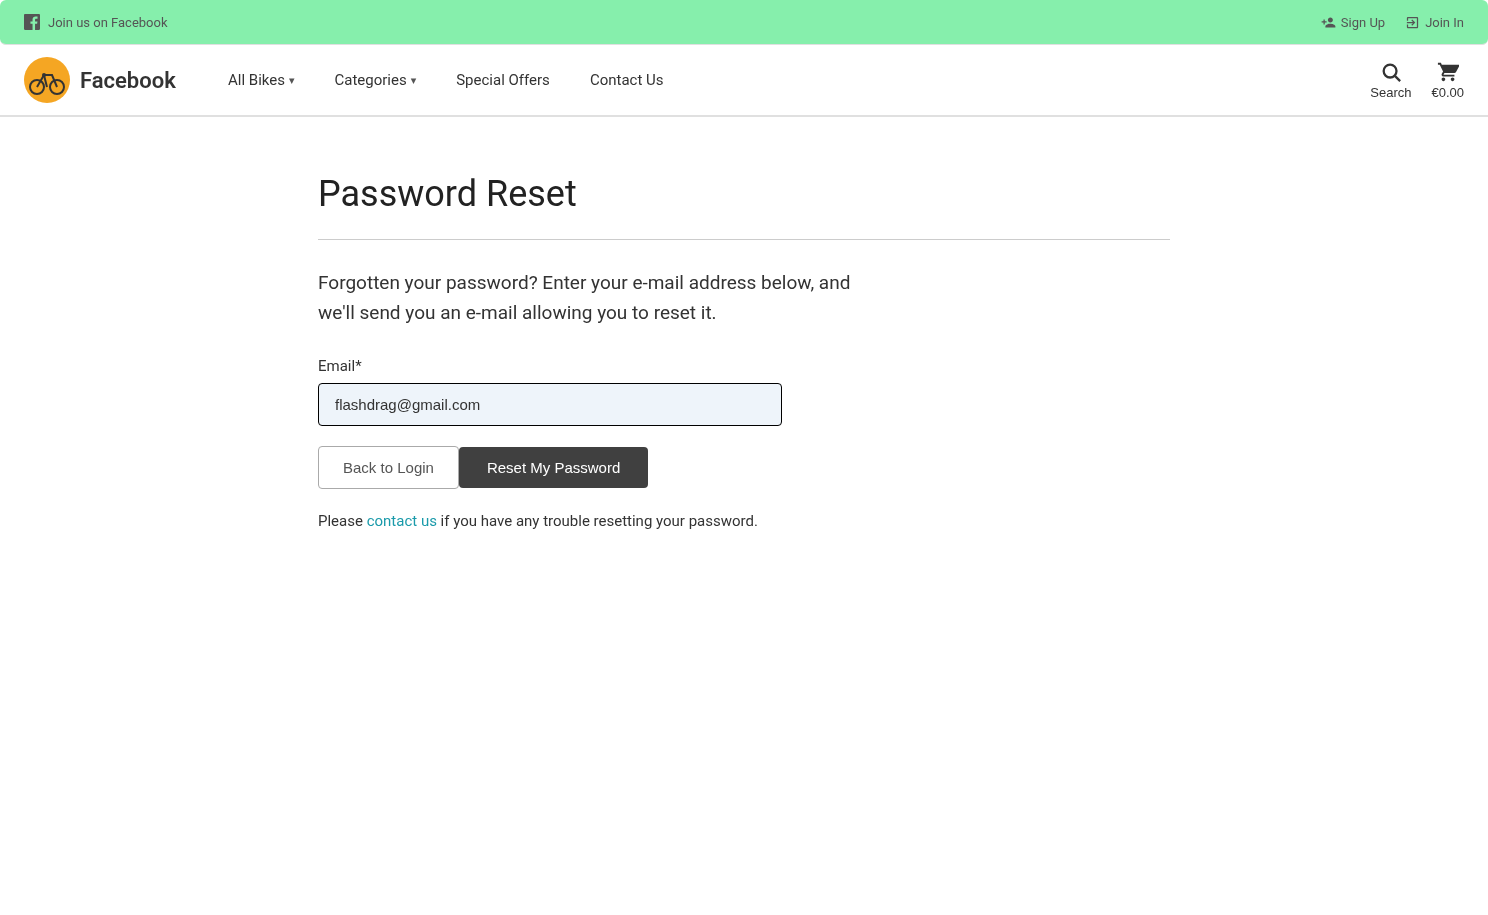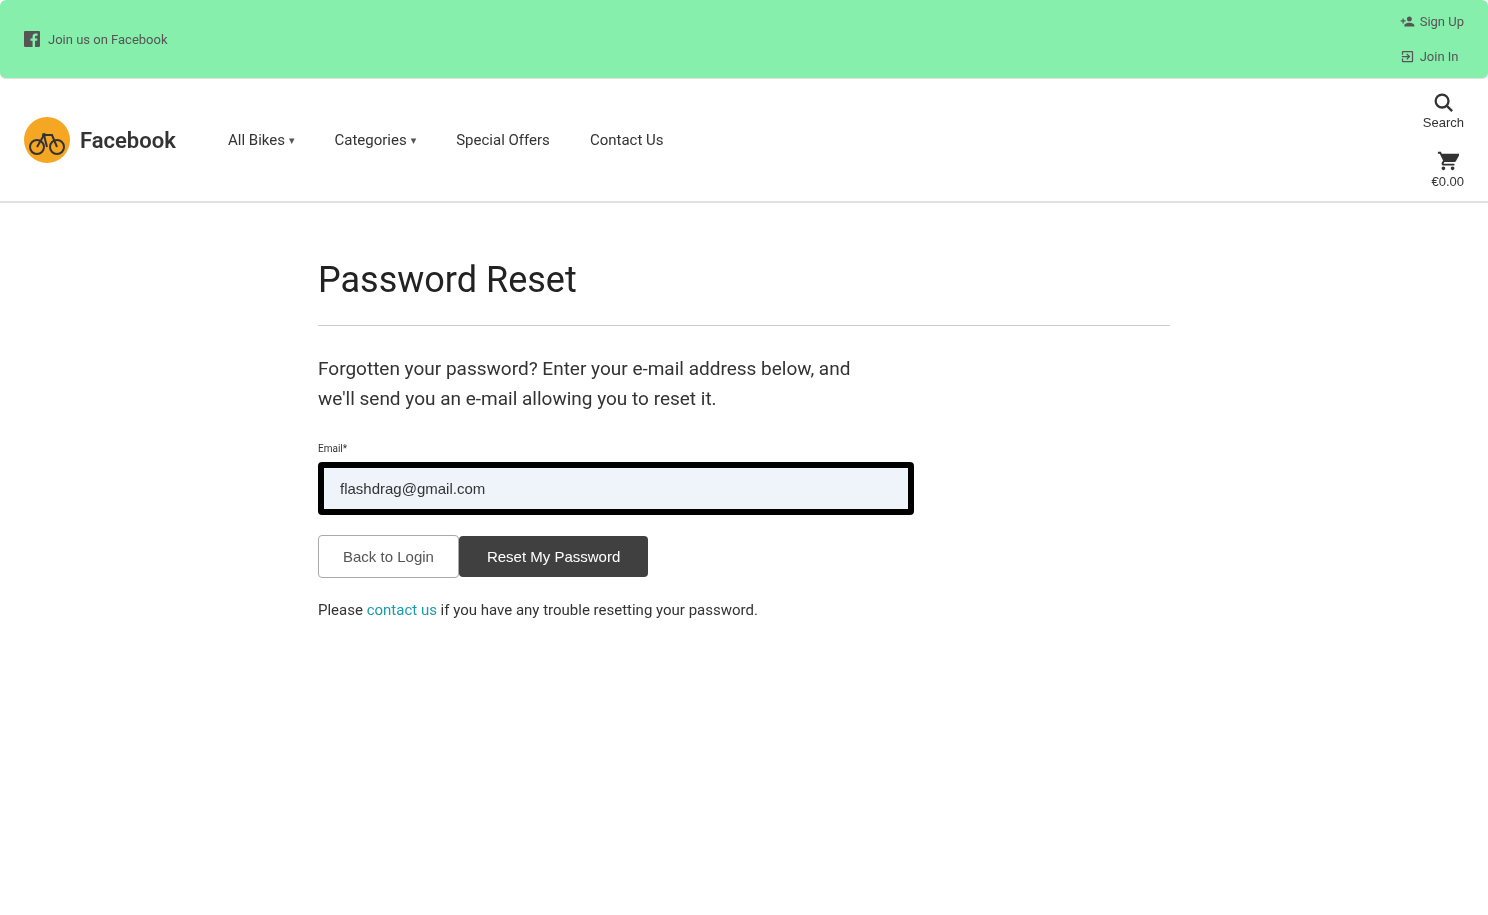--- a/index.html
+++ b/index.html
@@ -11,21 +11,21 @@
       border-bottom: 1px solid #e0e0e0;
       display: flex;
       justify-content: space-between;
       align-items: center;
       padding: 14px 24px;
       font-size: 13px;
       color: #555;
       border-radius: 6px;
     }
     .top-bar-left { display: flex; align-items: center; gap: 8px; }
-    .top-bar-right { display: flex; align-items: flex-start; gap: 20px; flex-direction: column; }
+    .top-bar-right { display: flex; align-items: center; gap: 20px; }
     .top-bar-right a { display: flex; align-items: center; gap: 5px; color: #555; text-decoration: none; font-size: 13px; }
 
     
     .header {
       display: flex;
       align-items: center;
       padding: 12px 24px;
       border-bottom: 1px solid #e0e0e0;
       gap: 32px;
     }
@@ -35,21 +35,21 @@
     .main-nav { display: flex; align-items: center; gap: 16px; flex: 1; }
     .nav-item {
       display: flex; align-items: center; gap: 4px;
       padding: 8px 12px;
       font-size: 15px; color: #333;
       cursor: pointer; text-decoration: none;
       white-space: nowrap;
     }
     .nav-item .chevron { font-size: 11px; color: #555; }
 
-    .header-right { display: flex; align-items: flex-end; gap: 20px; margin-left: auto; flex-direction: column; }
+    .header-right { display: flex; align-items: flex-start; gap: 20px; margin-left: auto; }
     .search-btn { display: flex; flex-direction: column; align-items: center; gap: 2px; cursor: pointer; background: none; border: none; font-size: 13px; color: #333; }
     .search-btn svg { width: 22px; height: 22px; }
     .cart-btn { display: flex; flex-direction: column; align-items: center; gap: 2px; cursor: pointer; background: none; border: none; font-size: 13px; color: #333; }
     .cart-btn svg { width: 22px; height: 22px; }
 
     
     .header-divider { border: none; border-top: 1px solid #e0e0e0; }
 
     
     .main-content {
@@ -73,32 +73,32 @@
 
     .description-text {
       font-size: 19px;
       color: #333;
       line-height: 1.6;
       max-width: 560px;
       margin-bottom: 28px;
     }
 
     .email-label {
-      font-size: 10px;
+      font-size: 15px;
       color: #333;
       margin-bottom: 8px;
       display: block;
     }
 
     .email-input {
-      width: 596px;
+      width: 464px;
       max-width: 100%;
       padding: 12px 16px;
       font-size: 15px;
-      border: 6px solid #000000;
+      border: 1px solid #000000;
       border-radius: 4px;
       background: #eef4fa;
       color: #333;
       outline: none;
       margin-bottom: 20px;
       display: block;
     }
 
     .button-row { display: flex; align-items: center; margin-bottom: 20px; }
 

